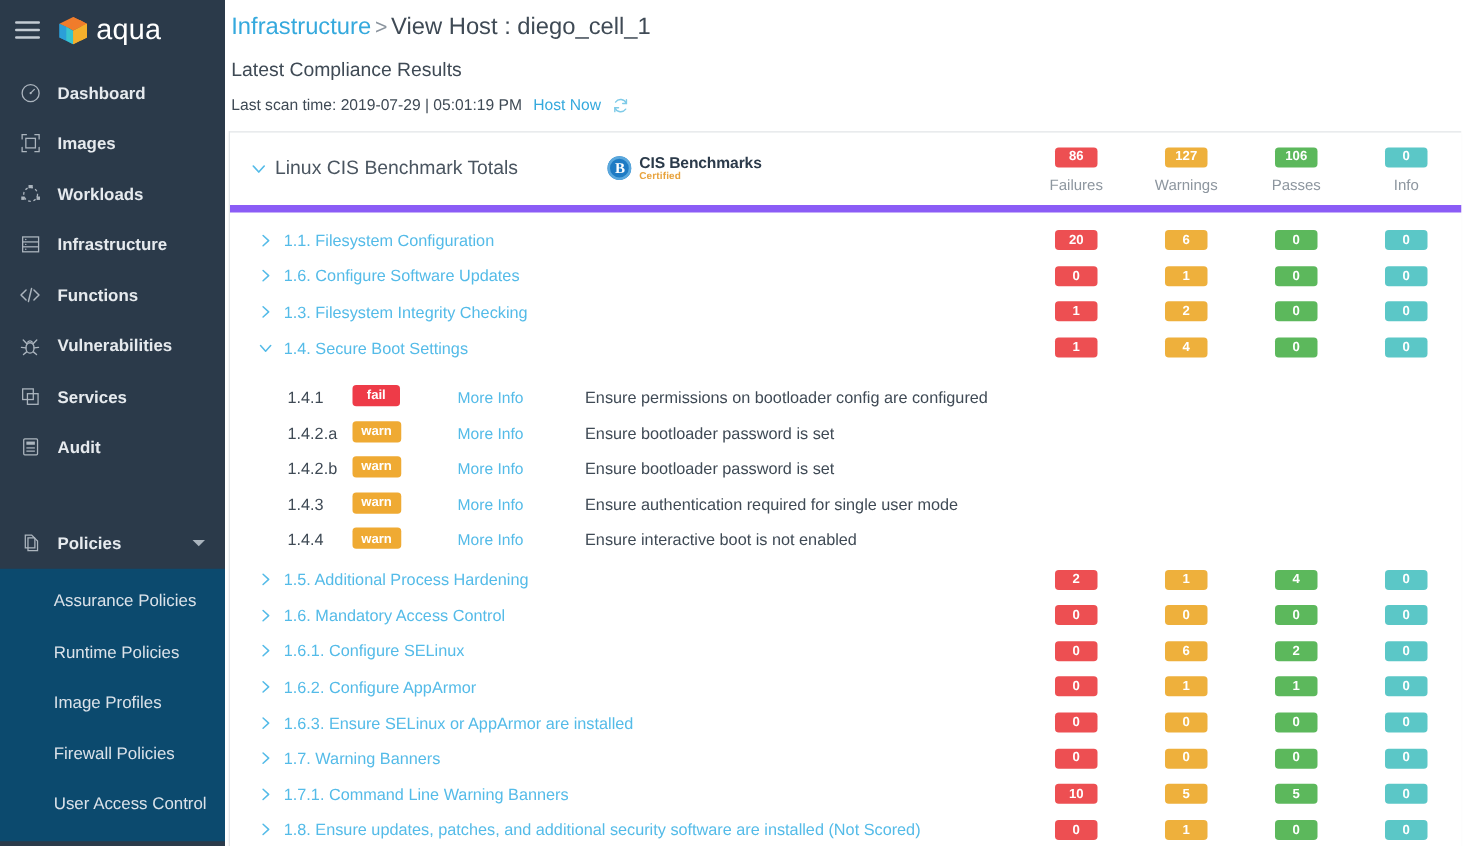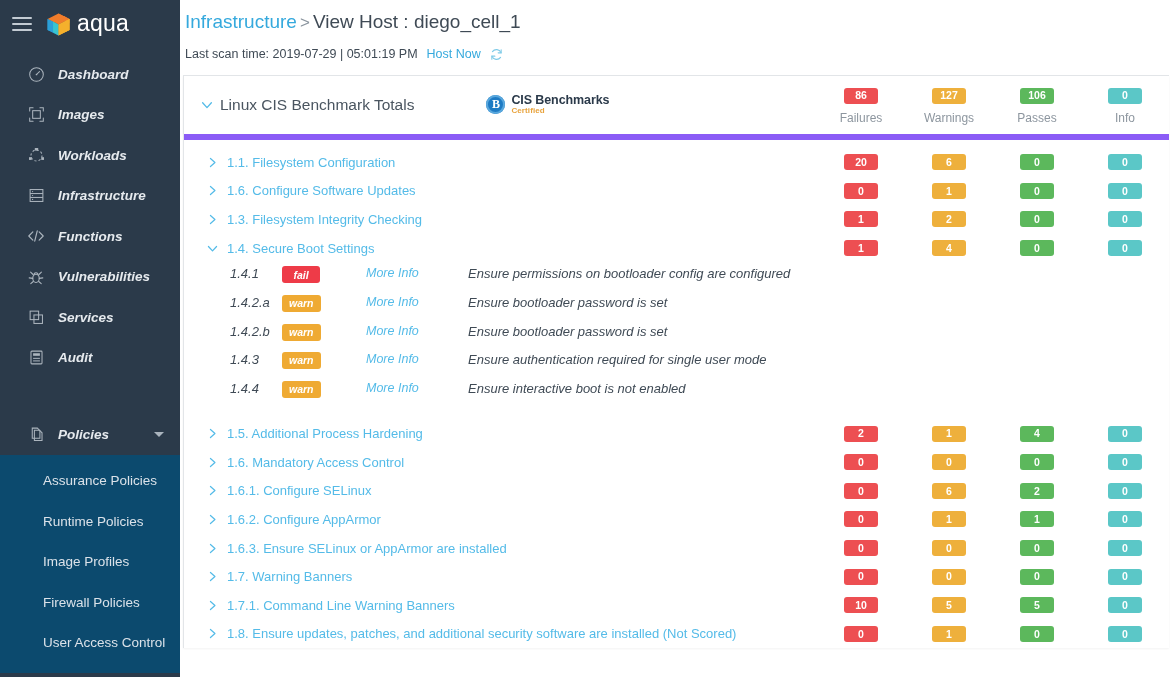--- a/index.html
+++ b/index.html
@@ -67,27 +67,26 @@
     line-height: 1;
     padding-bottom: 2px;
   }
   .nav {
     margin-top: 6px;
   }
   .nav-item {
     height: 40.5px;
     display: flex;
     align-items: center;
-    padding-left: 25px;
+    padding-left: 13px;
     color: #dfe4e9;
     font-size: 13.5px;
     cursor: pointer;
     box-sizing: border-box;
     position: relative;
-    font-style: italic;
   }
   .nav-item .ico {
     width: 22px;
     min-width: 22px;
     height: 20px;
     display: flex;
     align-items: center;
     justify-content: center;
     margin-right: 11px;
     opacity: .85;
@@ -321,25 +320,24 @@
     width: 88px;
     display: flex;
     justify-content: center;
   }
 
   .subrows {
     padding: 4px 0 10px 0;
   }
   .subrow {
     display: flex;
-    align-items: flex-start;
+    align-items: flex-end;
     height: 28.6px;
     padding-left: 46px;
     box-sizing: border-box;
-    font-style: italic;
   }
   .subrow .sid {
     font-size: 13px;
     color: #3f4a55;
     width: 52px;
     min-width: 52px;
   }
   .status-chip {
     display: inline-flex;
     align-items: center;
@@ -519,20 +517,21 @@
       </div>
     </nav>
   </aside>
 
   <main class="main">
 
     <div class="head">
       <div class="breadcrumb">
         <span class="crumb-link">Infrastructure</span><span class="sep">&gt;</span><span class="crumb-current">View Host : diego_cell_1</span>
       </div>
+      <div class="section-title">Latest Compliance Results</div>
       <div class="scanline">
         <span>Last scan time: 2019-07-29 | 05:01:19 PM</span>
         <span class="scan-now">Host Now</span>
         <span class="refresh-ico">
           <svg width="15" height="15" viewBox="0 0 20 20" fill="none" stroke="#7fcbe8" stroke-width="1.5" stroke-linecap="round">
             <path d="M16 7.5 A6.6 6.6 0 0 0 4.6 6.2"></path>
             <path d="M4 12.5 A6.6 6.6 0 0 0 15.4 13.8"></path>
             <polyline points="16.2,3.6 16.2,7.8 12.2,7.8"></polyline>
             <polyline points="3.8,16.4 3.8,12.2 7.8,12.2"></polyline>
           </svg>

